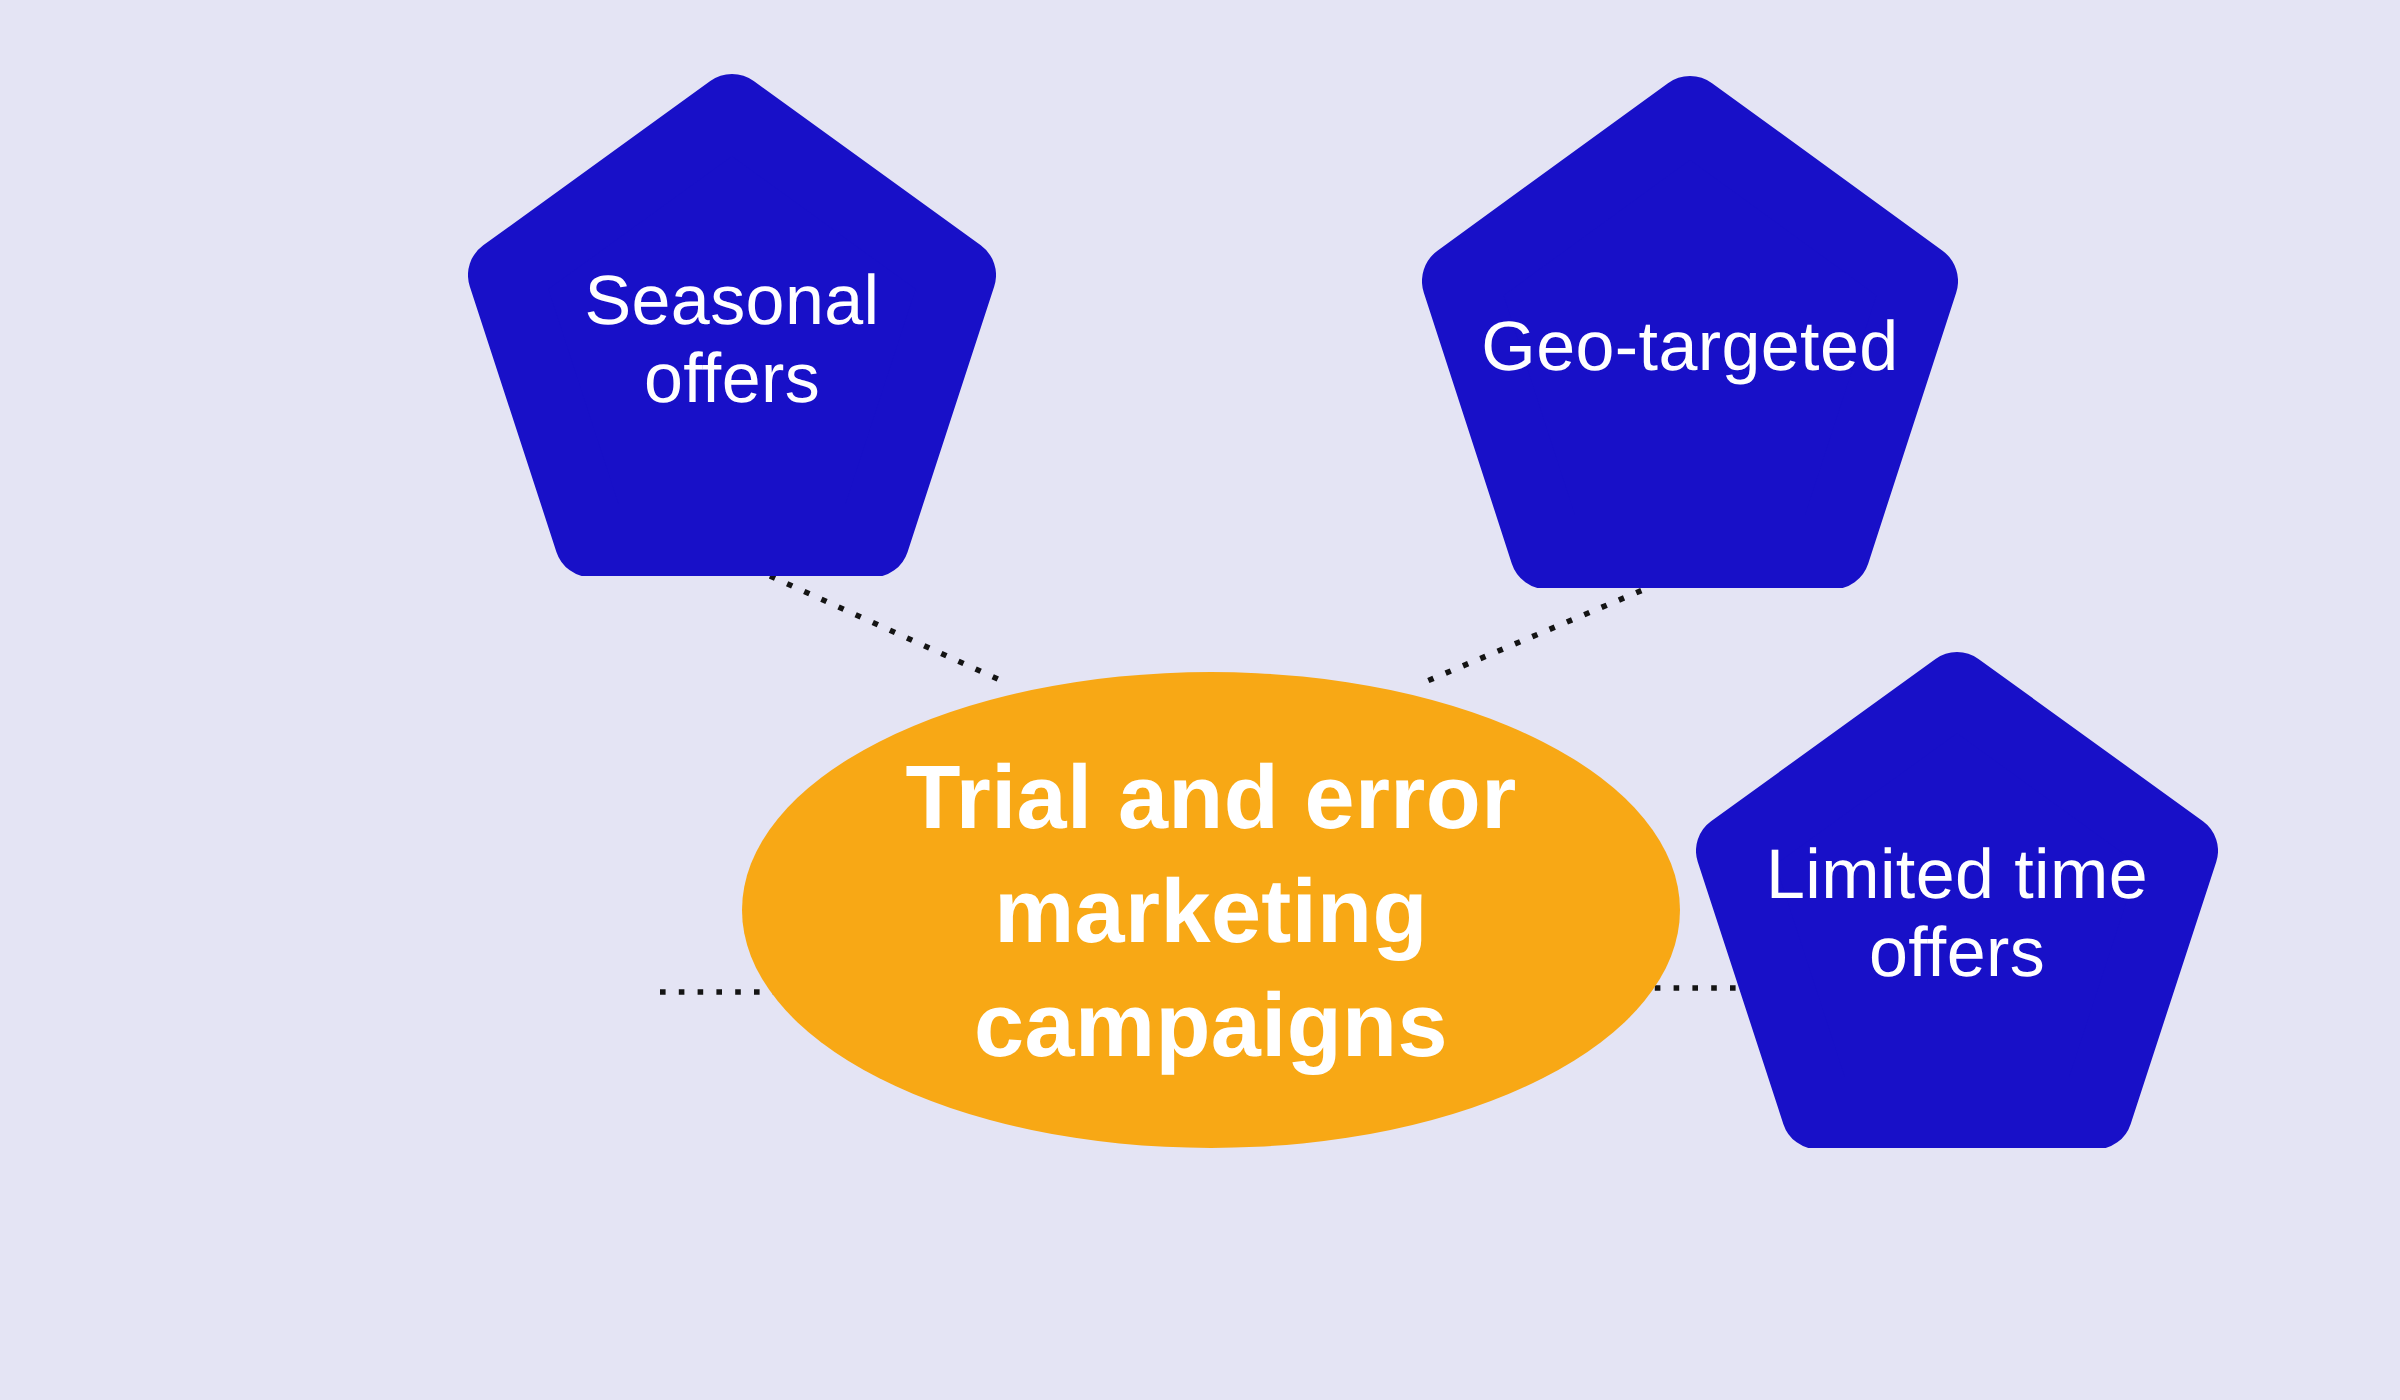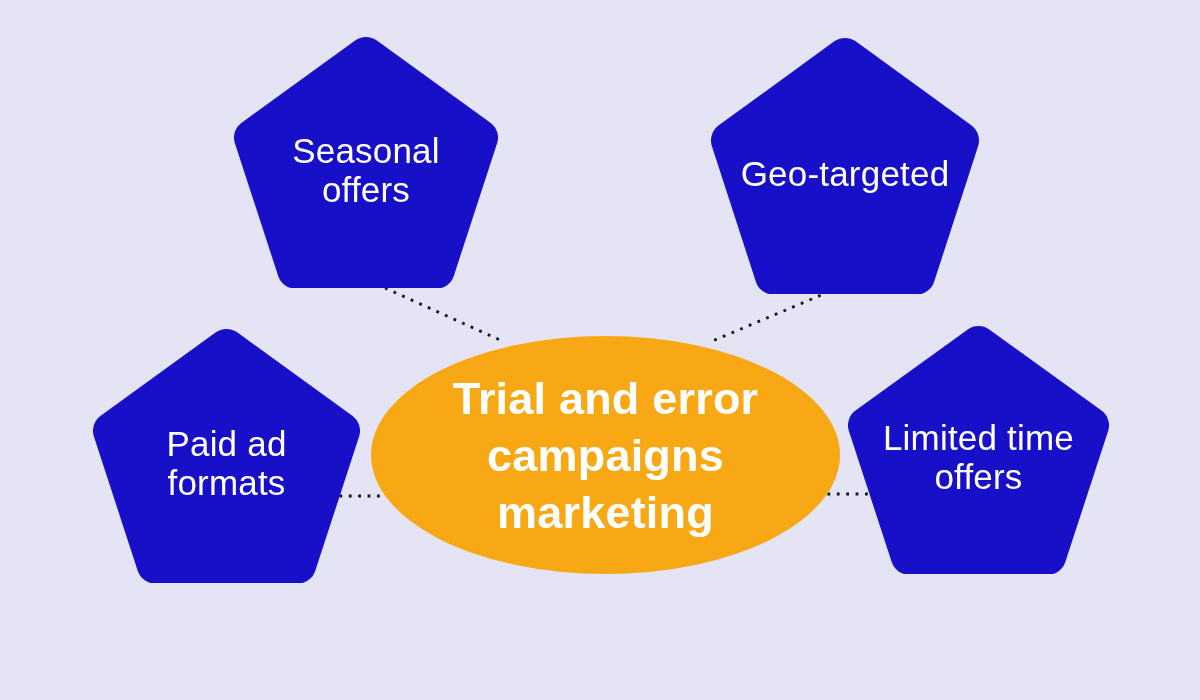--- a/index.html
+++ b/index.html
@@ -94,44 +94,35 @@
 
   <div class="node node-geo">
     <svg viewBox="0 0 200 191" preserveAspectRatio="none">
       <polygon points="100,14 186,76.5 153.2,177.5 46.8,177.5 14,76.5" stroke-width="28" stroke-linejoin="round" fill="#1810c8" stroke="#1810c8"></polygon>
     </svg>
     <div class="label pent-label">
       <div>Geo-targeted</div>
     </div>
   </div>
 
-  <div class="node node-paid">
-    <svg viewBox="0 0 200 191" preserveAspectRatio="none">
-      <polygon points="100,14 186,76.5 153.2,177.5 46.8,177.5 14,76.5" stroke-width="28" stroke-linejoin="round" fill="#1810c8" stroke="#1810c8"></polygon>
-    </svg>
-    <div class="label pent-label">
-      <div>Paid ad</div>
-      <div>formats</div>
-    </div>
-  </div>
 
   <div class="node node-limited">
     <svg viewBox="0 0 200 191" preserveAspectRatio="none">
       <polygon points="100,14 186,76.5 153.2,177.5 46.8,177.5 14,76.5" stroke-width="28" stroke-linejoin="round" fill="#1810c8" stroke="#1810c8"></polygon>
     </svg>
     <div class="label pent-label">
       <div>Limited time</div>
       <div>offers</div>
     </div>
   </div>
 
   <div class="node node-center">
     <svg viewBox="0 0 469 238" preserveAspectRatio="none">
       <ellipse cx="234.5" cy="119" rx="234.5" ry="119" fill="#f8a815"></ellipse>
     </svg>
     <div class="label center-label">
       <div>Trial and error</div>
+      <div>marketing</div>
       <div>campaigns</div>
-      <div>marketing</div>
     </div>
   </div>
 
 </div>
 
 </body></html>

